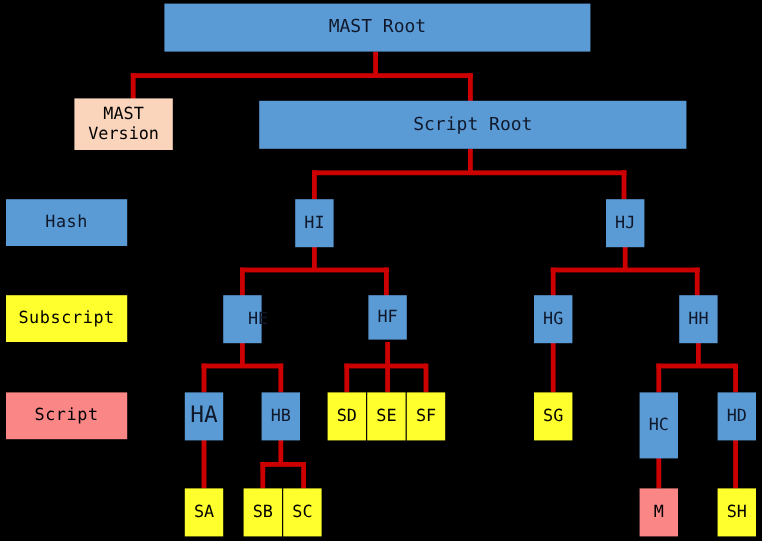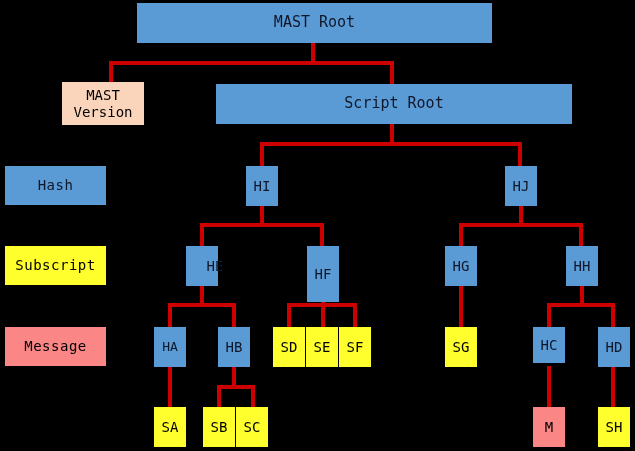--- a/index.html
+++ b/index.html
@@ -108,37 +108,37 @@
 
   <div class="node hash" style="left:137px; top:3px; width:355px; height:40px; font-size:15px;">MAST Root</div>
 
   <div class="node version" style="left:62px; top:82px; width:82px; height:43px; font-size:14px;">MAST
 Version</div>
 
   <div class="node hash" style="left:216px; top:84px; width:356px; height:40px; font-size:15px;">Script Root</div>
 
   <div class="node hash legend-label" style="left:5px; top:166px; width:101px; height:39px; font-size:14px;">Hash</div>
   <div class="node subscript legend-label" style="left:5px; top:246px; width:101px; height:39px; font-size:14px;">Subscript</div>
-  <div class="node message legend-label" style="left:5px; top:327px; width:101px; height:39px; font-size:14px;">Message</div>
+  <div class="node message legend-label" style="left:5px; top:327px; width:101px; height:39px; font-size:14px;">Script</div>
 
   <div class="node hash" style="left:246px; top:166px; width:32px; height:40px; font-size:14px;">HI</div>
   <div class="node hash" style="left:505px; top:166px; width:32px; height:40px; font-size:14px;">HJ</div>
 
   <div class="node hash" style="left:186px; top:246px; width:32px; height:40px; font-size:14px;padding-left:26px;">HE</div>
-  <div class="node hash" style="left:307px; top:246px; width:32px; height:56px; font-size:14px;">HF</div>
+  <div class="node hash" style="left:307px; top:246px; width:32px; height:37px; font-size:14px;">HF</div>
   <div class="node hash" style="left:445px; top:246px; width:32px; height:40px; font-size:14px;">HG</div>
   <div class="node hash" style="left:566px; top:246px; width:32px; height:40px; font-size:14px;">HH</div>
 
-  <div class="node hash" style="left:154px; top:327px; width:32px; height:40px; font-size:13px;">HA</div>
+  <div class="node hash" style="left:154px; top:327px; width:32px; height:40px; font-size:19px;">HA</div>
   <div class="node hash" style="left:218px; top:327px; width:32px; height:40px; font-size:14px;">HB</div>
   <div class="node subscript" style="left:273px; top:327px; width:32px; height:40px; font-size:14px;">SD</div>
   <div class="node subscript" style="left:306px; top:327px; width:32px; height:40px; font-size:14px;">SE</div>
   <div class="node subscript" style="left:339px; top:327px; width:32px; height:40px; font-size:14px;">SF</div>
   <div class="node subscript" style="left:445px; top:327px; width:32px; height:40px; font-size:14px;">SG</div>
-  <div class="node hash" style="left:533px; top:327px; width:32px; height:36px; font-size:14px;">HC</div>
+  <div class="node hash" style="left:533px; top:327px; width:32px; height:55px; font-size:14px;">HC</div>
   <div class="node hash" style="left:598px; top:327px; width:32px; height:40px; font-size:14px;">HD</div>
 
   <div class="node subscript" style="left:154px; top:407px; width:32px; height:40px; font-size:14px;">SA</div>
   <div class="node subscript" style="left:203px; top:407px; width:32px; height:40px; font-size:14px;">SB</div>
   <div class="node subscript" style="left:236px; top:407px; width:32px; height:40px; font-size:14px;">SC</div>
   <div class="node message" style="left:533px; top:407px; width:32px; height:40px; font-size:14px;">M</div>
   <div class="node subscript" style="left:598px; top:407px; width:32px; height:40px; font-size:14px;">SH</div>
 
 </div>
 

